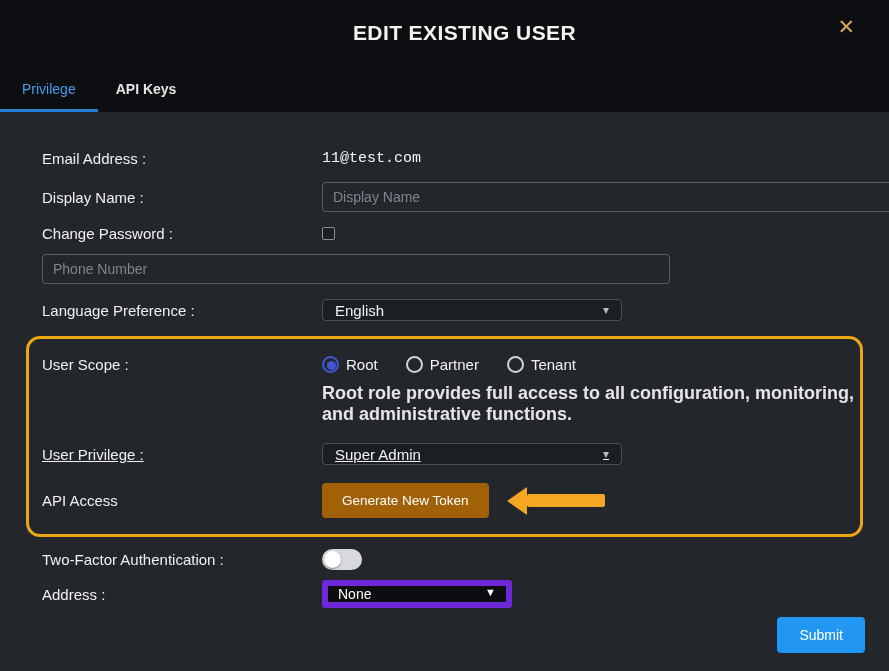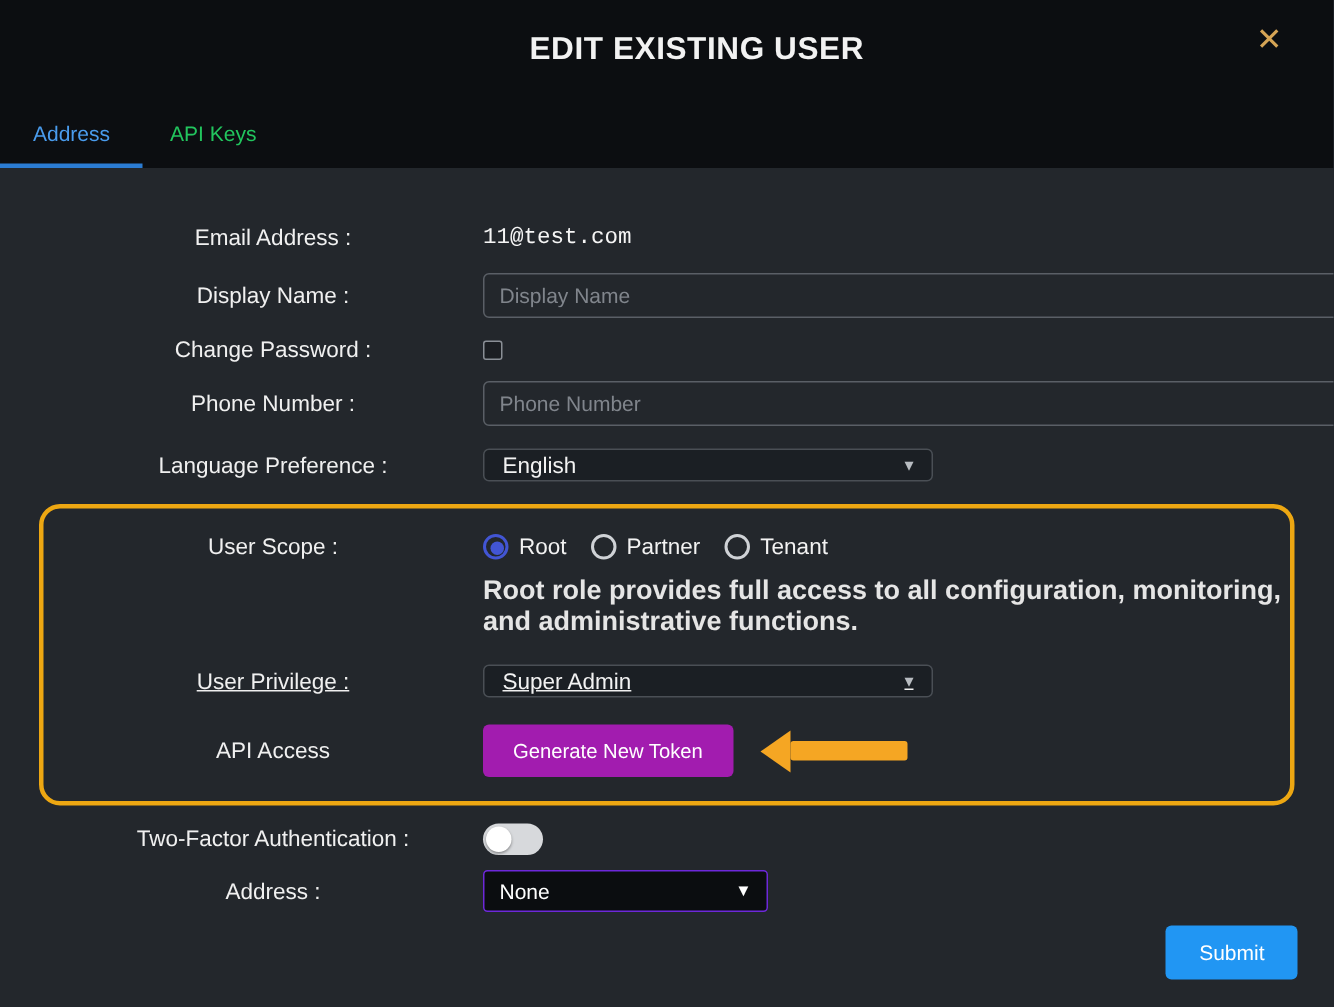--- a/index.html
+++ b/index.html
@@ -55,37 +55,37 @@
     padding:0 22px;
   }
   .tab.active::after {
     content:"";
     position:absolute;
     left:0; right:0; bottom:0;
     height:3px;
     background:#2b7cd3;
   }
   .tab.inactive {
-    color:#22c55e;
+    color:#e5e5e5;
     padding:0 18px;
+    font-weight:bold;
   }
   
   .content { padding-top:32px; }
   .row {
     display:grid;
     grid-template-columns:280px 1fr;
     align-items:center;
     padding-left:42px;
     min-height:30px;
     margin-bottom:9px;
   }
   .label {
     font-size:15px;
     color:#f0f0f0;
-    text-align:center;
   }
   .static-value { font-size:15px; color:#f5f5f5;font-family:Liberation Mono, monospace; }
   .text-input {
     width:628px;
     height:30px;
     background:transparent;
     border:1px solid #5a5f66;
     border-radius:4px;
     padding:0 10px;
     color:#e8e8e8;
@@ -119,21 +119,21 @@
   .caret { font-size:12px; color:#b8bcc1; }
   
   .highlight-group {
     margin:4px 26px 10px 26px;
     border:3px solid #eda712;
     border-radius:14px;
     padding:10px 0 16px 13px;
   }
   .highlight-group .row { padding-left:0; }
   
-  .radio-group { display:flex; align-items:center; gap:16px; }
+  .radio-group { display:flex; align-items:center; gap:28px; }
   .radio-option { display:flex; align-items:center; gap:7px; cursor:pointer; }
   .radio {
     width:17px; height:17px;
     border-radius:50%;
     border:2px solid #cfd2d6;
     background:transparent;
     position:relative;
     flex:0 0 auto;
   }
   .radio.selected { border-color:#4255d4; }
@@ -148,21 +148,21 @@
   .radio-label { font-size:15px; color:#f2f2f2; }
   .help-text {
     font-size:18px;
     font-weight:bold;
     color:#e5e5e5;
     line-height:21px;
   }
   
   .api-cell { display:flex; align-items:center; }
   .btn-blue {
-    background:#a21caf;
+    background:#a16207;
     color:#ffffff;
     border:none;
     border-radius:4px;
     font-size:13.5px;
     font-family:"Liberation Sans", sans-serif;
     padding:10px 20px;
     cursor:pointer;
   }
   .arrow-annotation { display:flex; align-items:center; margin-left:18px; }
   .arrow-head {
@@ -190,24 +190,24 @@
     width:17px; height:17px;
     border-radius:50%;
     background:#ffffff;
     box-shadow:0 1px 2px rgba(0,0,0,0.4);
   }
   
   .native-select {
     width:190px;
     height:28px;
     background:#0b0d10;
-    border:1px solid #6d28d9;
+    border:6px solid #6d28d9;
     border-radius:3px;
     display:flex;
-    align-items:center;
+    align-items:flex-start;
     justify-content:space-between;
     padding:0 10px;
     font-size:14px;
     color:#ffffff;
     cursor:pointer;
   }
   .native-select .caret { color:#ffffff; font-size:11px; }
   
   .footer-row {
     display:flex;
@@ -229,21 +229,21 @@
 </head>
 <body>
 
 <div class="modal-header">
   <span class="modal-title">EDIT EXISTING USER</span>
   <span class="close-x">✕</span>
 </div>
 
 <div class="tabbar">
   <div class="tab active">
-    <span>Address</span>
+    <span>Privilege</span>
   </div>
   <div class="tab inactive">
     <span>API Keys</span>
   </div>
 </div>
 
 <div class="content">
 
   <div class="row" style="min-height:28px; margin-bottom:10px;">
     <span class="label">Email Address :</span>
@@ -254,21 +254,20 @@
     <span class="label">Display Name :</span>
     <input class="text-input" type="text" placeholder="Display Name" style="">
   </div>
 
   <div class="row" style="min-height:24px;">
     <span class="label">Change Password :</span>
     <span class="checkbox"></span>
   </div>
 
   <div class="row">
-    <span class="label">Phone Number :</span>
     <input class="text-input" type="text" placeholder="Phone Number" style="">
   </div>
 
   <div class="row" style="min-height:34px;">
     <span class="label">Language Preference :</span>
     <div class="dropdown">
       <span>English</span>
       <span class="caret">▾</span>
     </div>
   </div>

